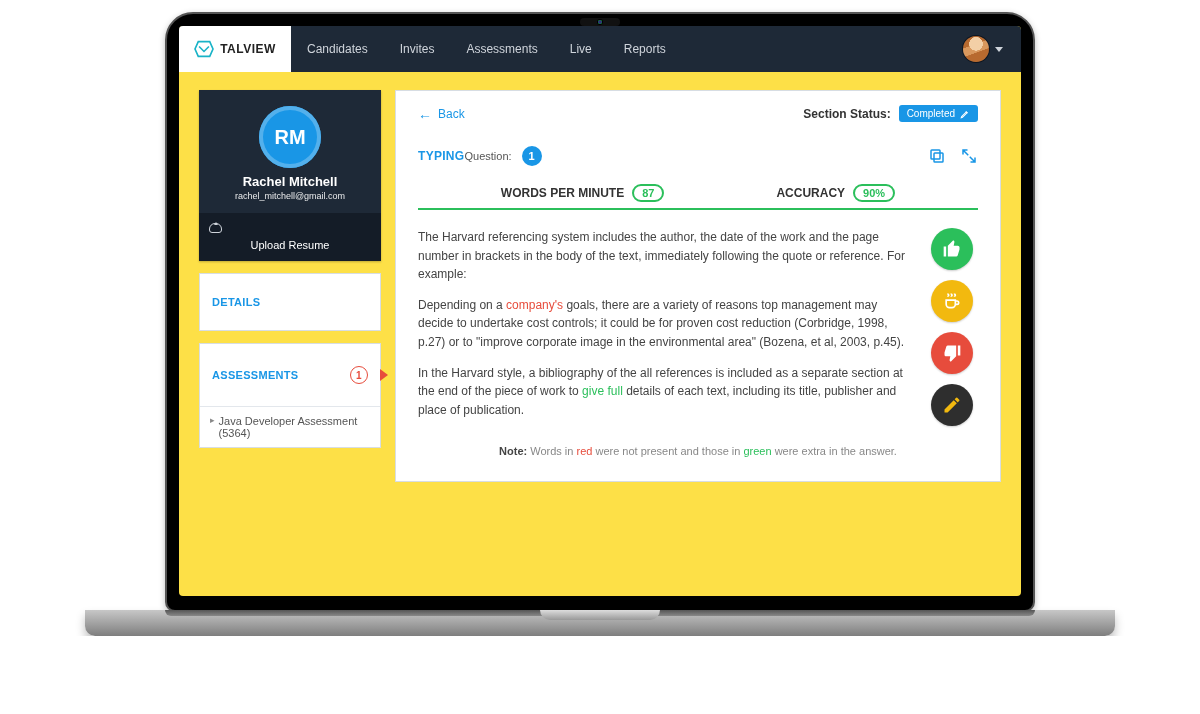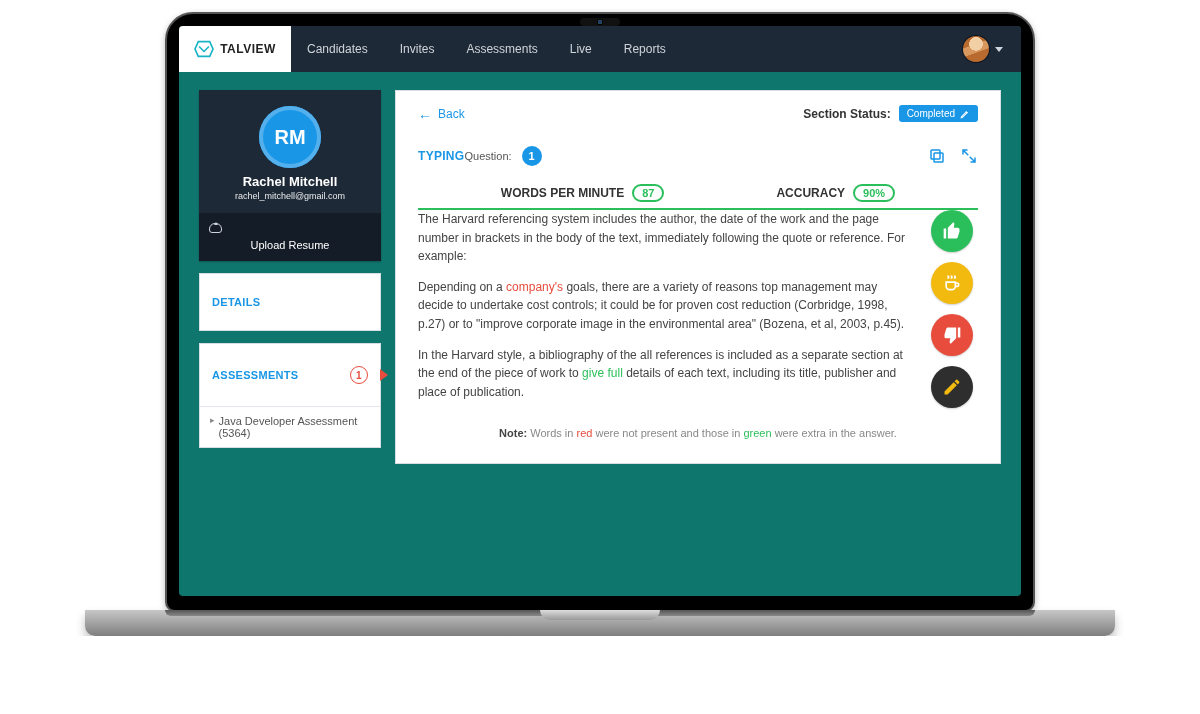--- a/index.html
+++ b/index.html
@@ -10,21 +10,21 @@
   .bezel {
     width:870px; height:600px; margin:0 auto; background:#000;
     border:2px solid #555; border-radius:28px 28px 10px 10px;
     padding:12px 12px 14px 12px; position:relative;
     box-shadow:0 2px 6px rgba(0,0,0,.25);
   }
   .camera { position:absolute; top:4px; left:50%; transform:translateX(-50%);
     width:40px; height:8px; background:#111; border-radius:4px;}
   .camera::after{content:"";position:absolute;left:50%;top:1px;width:6px;height:6px;border-radius:50%;
     background:radial-gradient(circle,#2a3b6f 0 40%,#061 0 60%,#000 0);transform:translateX(-50%);}
-  .screen { width:100%; height:100%; background:#0f766e; border-radius:4px; overflow:hidden; position:relative;}
+  .screen { width:100%; height:100%; background:#fde047; border-radius:4px; overflow:hidden; position:relative;}
   .base {
     width:1030px; height:26px; margin:-2px auto 0; position:relative;
     background:linear-gradient(#c7c7c7,#7e7e7e); border-radius:0 0 10px 10px;
     box-shadow:0 6px 10px rgba(0,0,0,.25);
   }
   .base-lip { width:870px; height:6px; background:linear-gradient(#555,#888); margin:0 auto; border-radius:0 0 6px 6px;}
   .base-notch{position:absolute;top:0;left:50%;transform:translateX(-50%);
     width:120px;height:10px;background:linear-gradient(#ddd,#999);border-radius:0 0 30px 30px;}
 
   
@@ -84,21 +84,21 @@
   .mrow2{display:flex;align-items:center;margin-top:24px;}
   .sect-title{color:#1996e6;font-weight:700;font-size:12px;letter-spacing:.3px;}
   .q-center{flex:1;text-align:center;color:#555;font-size:11px;display:flex;align-items:center;gap:10px;}
   .qnum{width:20px;height:20px;border-radius:50%;background:#1996e6;color:#fff;font-weight:700;font-size:11px;display:flex;align-items:center;justify-content:center;}
   .icon-btn{width:18px;height:18px;color:#1996e6;cursor:pointer;margin-left:14px;}
 
   .metric-tabs{margin-top:18px;border-bottom:2px solid #2bbf5b;display:flex;justify-content:center;gap:112px;padding-bottom:6px;}
   .metric{display:flex;align-items:center;gap:8px;font-size:12px;font-weight:700;color:#333;}
   .pill{border:2px solid #2bbf5b;color:#2bbf5b;border-radius:12px;padding:1px 8px;font-size:11px;font-weight:700;}
 
-  .body-row{display:flex;gap:18px;}
+  .body-row{display:flex;gap:18px;margin-top:18px;}
   .passage{flex:1;font-size:12px;line-height:1.55;color:#444;}
   .passage p{margin-bottom:12px;}
   .w-red{color:#e74c3c;}
   .w-green{color:#2bbf5b;}
   .rate-col{width:52px;display:flex;flex-direction:column;gap:10px;align-items:center;}
   .rate-btn{width:42px;height:42px;border-radius:50%;display:flex;align-items:center;justify-content:center;
     cursor:pointer;box-shadow:0 1px 2px rgba(0,0,0,.2);}
   .rate-btn svg{width:20px;height:20px;}
   .r-up{background:#2bbf5b;color:#fff;}
   .r-hold{background:#f2b90f;color:#fff;}

